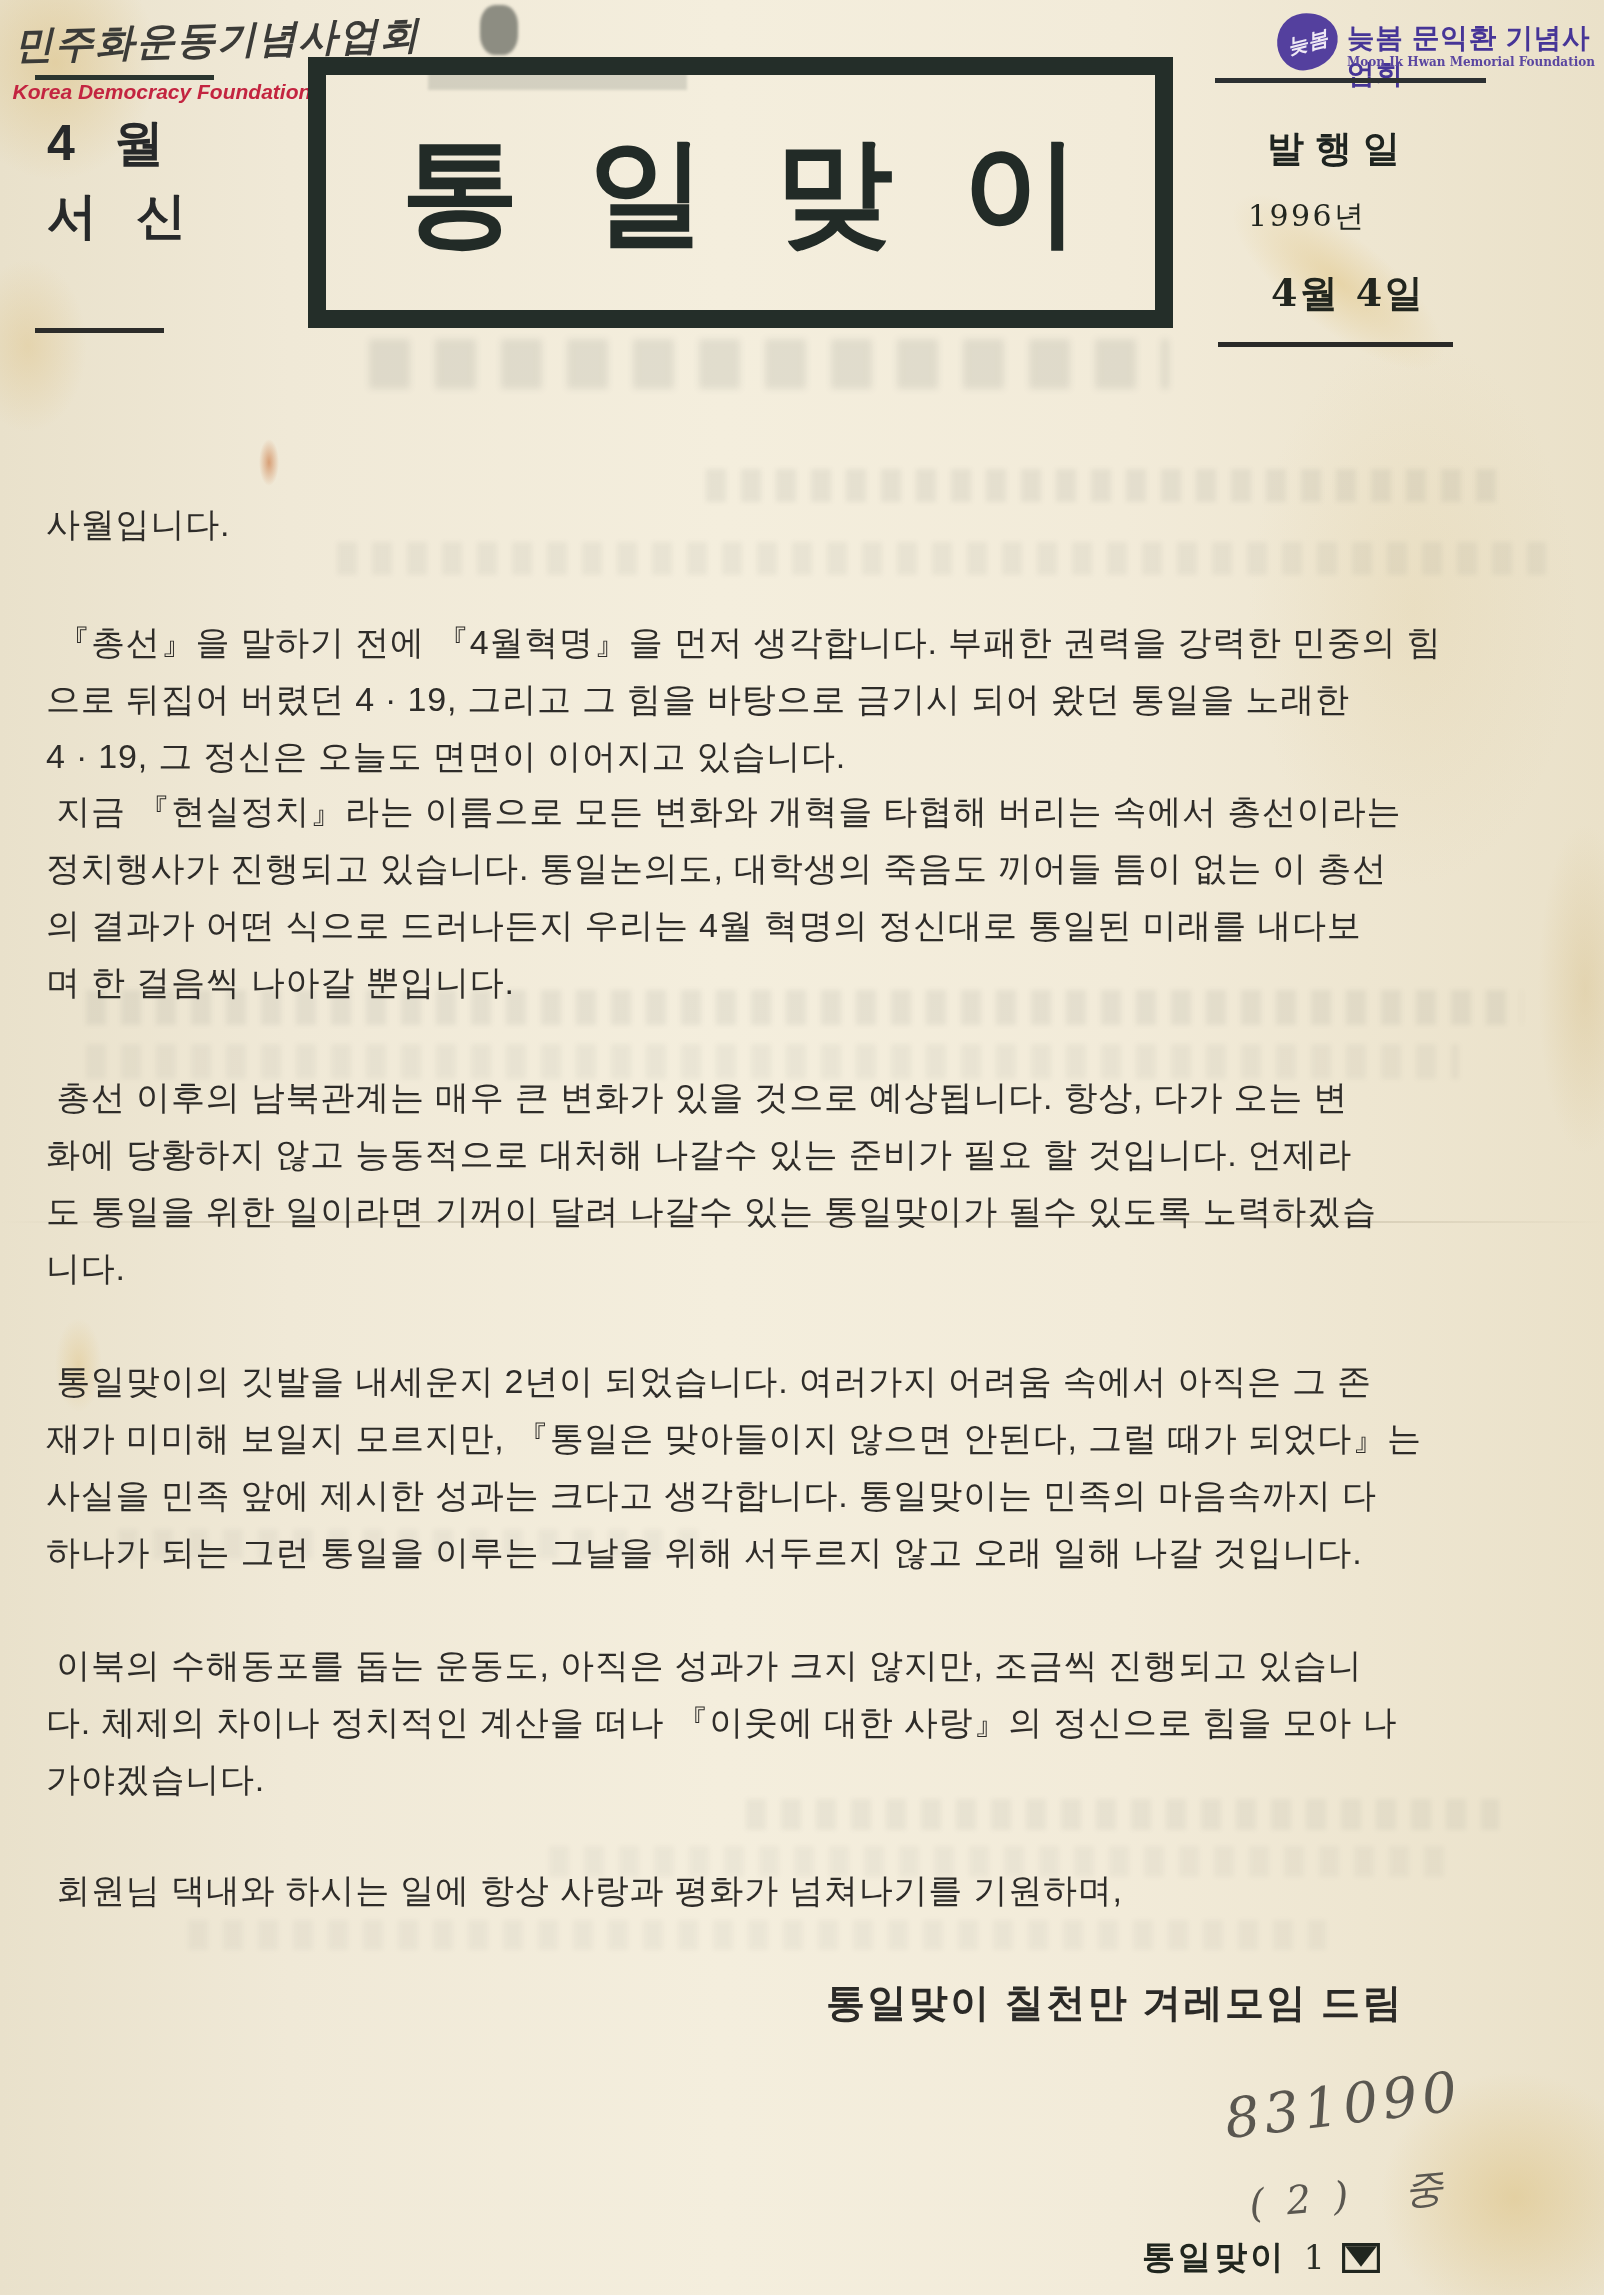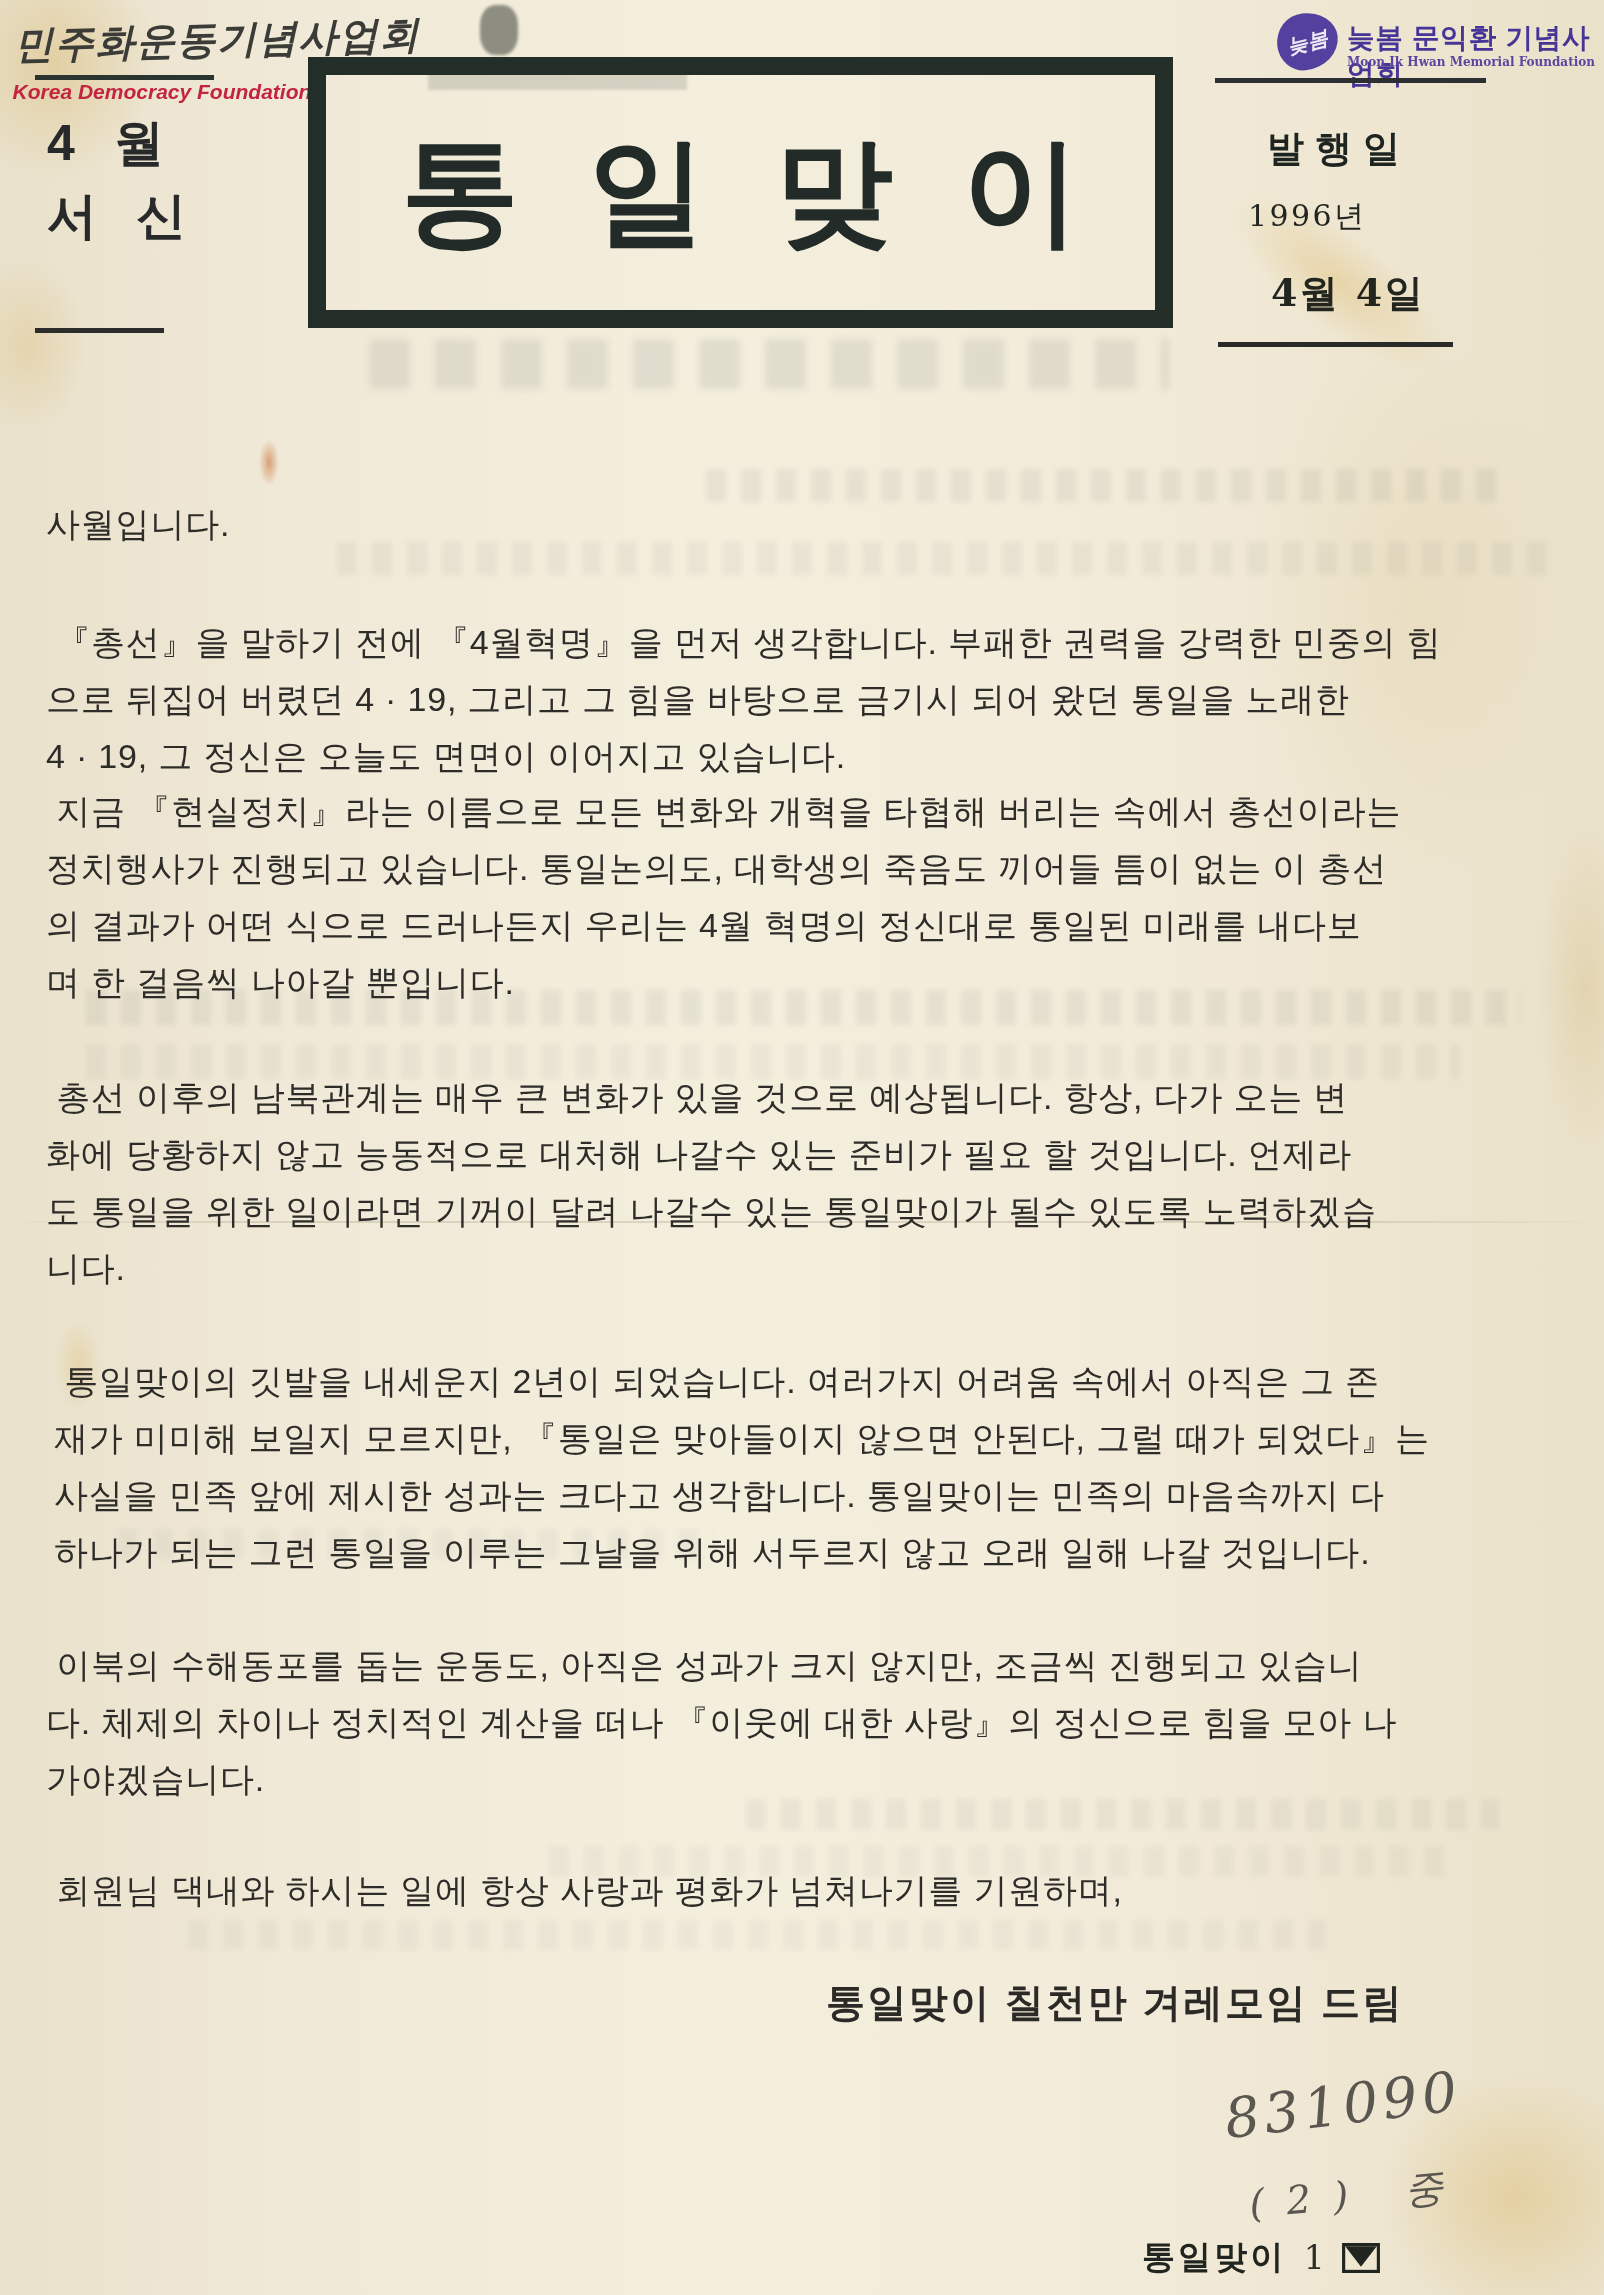--- a/index.html
+++ b/index.html
@@ -91,21 +91,21 @@
     font-family:"DejaVu Serif","Liberation Serif",serif; letter-spacing: 2.4px; font-weight:700; }
   .pub-rule { left:1218px; top:342px; width:235px; height:4.7px; background:#2a2a28; }
 
   
   .para { position:absolute; left:46px; width:1526px; font-size:34px; line-height:57px;
     font-weight:500; color:#2e2c29; white-space: pre-wrap; letter-spacing: 0.8px; }
   .p1 { top:496px; }
   .p2 { top:614px; }
   .p3 { top:783px; }
   .p4 { top:1069px; }
-  .p5 { top:1353px;margin-left:8px; }
+  .p5 { top:1353px; }
   .p6 { top:1637px; }
   .p7 { top:1862px; }
 
   .signature { left:826px; top:1976px; font-size:39px; font-weight:600;
     letter-spacing:2.4px; color:#2b2a27; }
 
   
   .hand-number { left:1224px; top:2073px; font-size:55px; color:#5a5750;
     font-family:"DejaVu Serif","Liberation Serif",serif; font-style:italic;
     transform: rotate(-7deg); letter-spacing:4.7px; }

